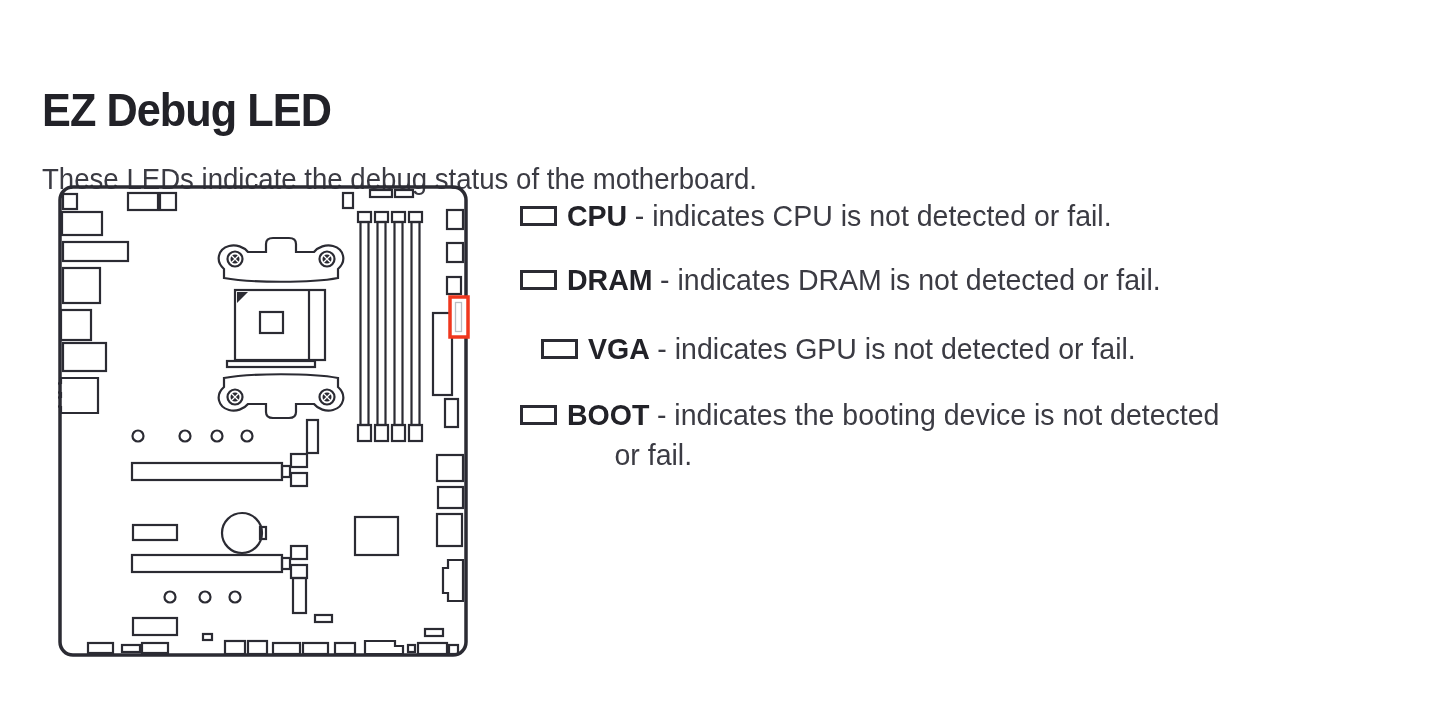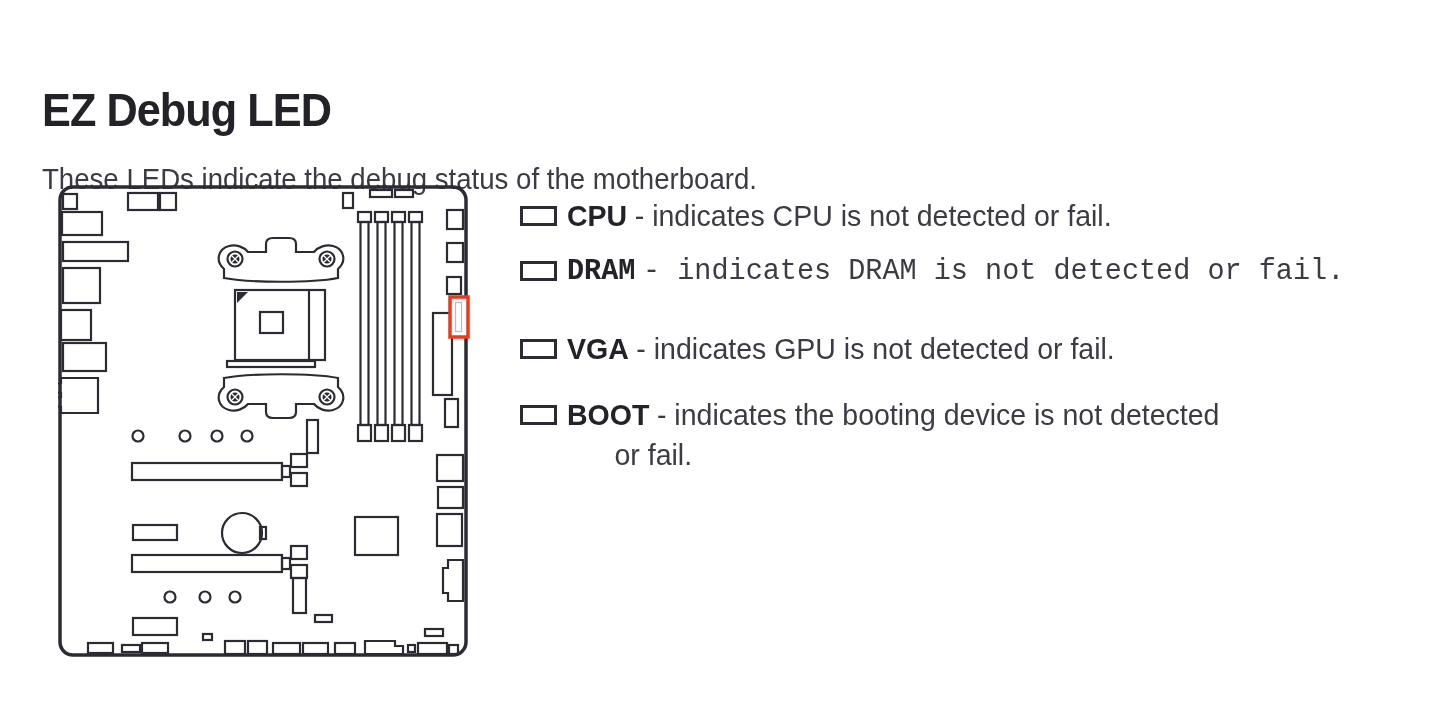--- a/index.html
+++ b/index.html
@@ -23,22 +23,22 @@
     white-space:nowrap;
   }
   .board-wrap{
     position:absolute;left:58px;top:185px;width:412px;height:473px;
   }
   .board-wrap svg{display:block;width:412px;height:473px;}
   .led-list{position:absolute;left:520px;top:0;width:920px;}
   .led-row{
     position:absolute;left:0;display:flex;align-items:flex-start;
   }
-  .led-row.r0{top:200px;} .led-row.r1{top:255px;font-family:Liberation Mono, monospace;}
-  .led-row.r2{top:333px;} .led-row.r3{top:399px;justify-content:flex-end;}
+  .led-row.r0{top:200px;} .led-row.r1{top:264px;}
+  .led-row.r2{top:333px;margin-left:21px;} .led-row.r3{top:399px;justify-content:flex-end;}
   .led-box{
     width:37px;height:20px;box-sizing:border-box;
     border:3px solid var(--line,#2B2B33);
     margin-top:6px;flex:0 0 auto;background:#fff;
   }
   .led-text{
     margin-left:10px;font-size:30px;line-height:32px;
     color:var(--body,#3B3B43);
     transform:scaleX(0.95);transform-origin:left top;
     white-space:nowrap;

